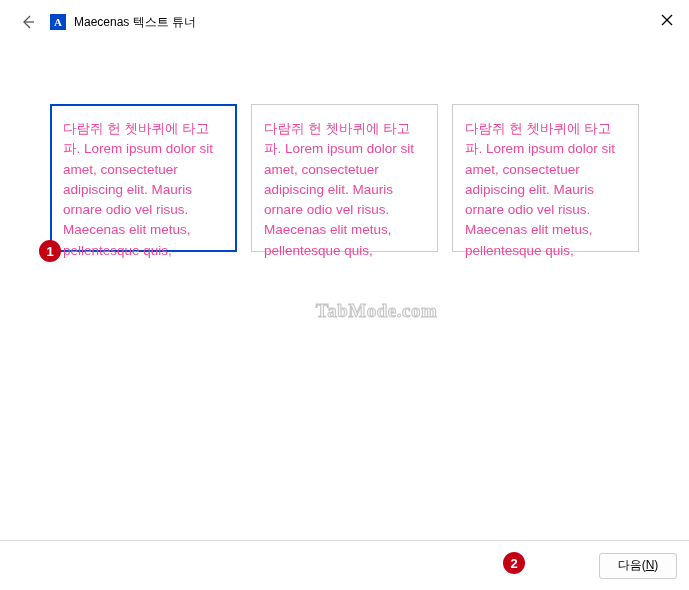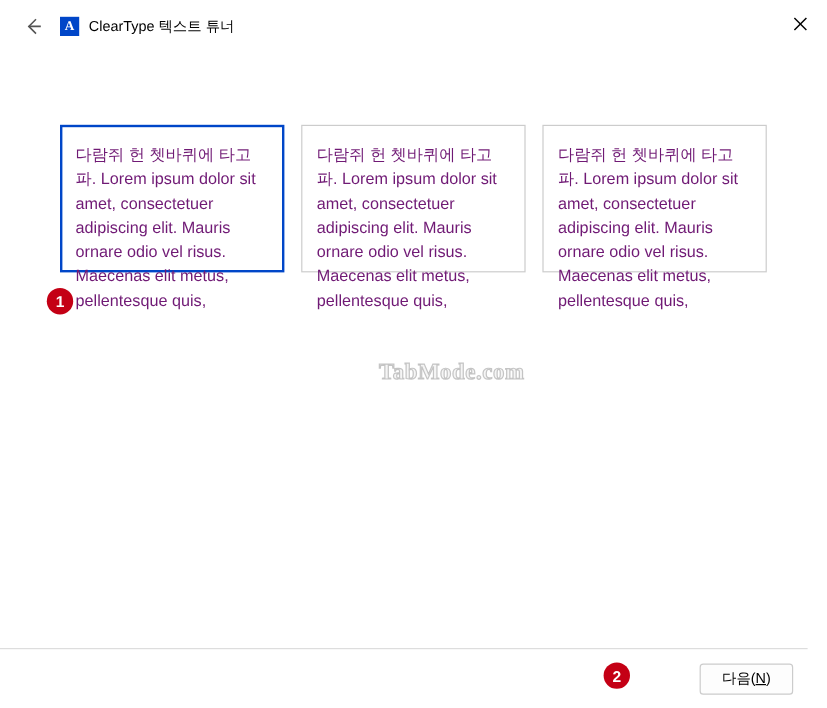--- a/index.html
+++ b/index.html
@@ -75,26 +75,26 @@
     }
     .samples {
       display: flex;
       gap: 14px;
       position: relative;
     }
     .sample-card {
       border: 1px solid #ccc;
       padding: 14px 12px;
       width: 192px;
-      height: 123px;
+      height: 148px;
       cursor: pointer;
       position: relative;
       font-size: 13.5px;
       line-height: 1.5;
-      color: #701a75;
+      color: #ec4899;
     }
     .sample-card.selected {
       border: 2px solid #0046c8;
       padding: 13px 11px;
     }
     .badge {
       position: absolute;
       width: 22px;
       height: 22px;
       border-radius: 50%;
@@ -112,21 +112,21 @@
       left: 39px;
     }
     .badge-2 {
       bottom: 16px;
       right: 164px;
     }
     .footer {
       position: absolute;
       bottom: 0;
       left: 0;
-      right: 16px;
+      right: 0;
       border-top: 1px solid #ddd;
       height: 50px;
       display: flex;
       align-items: center;
       justify-content: flex-end;
       padding: 0 12px;
       gap: 6px;
     }
     .btn {
       min-width: 78px;
@@ -169,21 +169,21 @@
       <line x1="11" y1="1" x2="1" y2="11" stroke="#000" stroke-width="1.2"></line>
     </svg>
   </div>
   <div class="back-arrow">
     <svg viewBox="0 0 16 16" width="16" height="16">
       <path d="M10 2 L4 8 L10 14" stroke="#555" stroke-width="1.3" fill="none"></path>
       <line x1="4" y1="8" x2="14" y2="8" stroke="#555" stroke-width="1.3"></line>
     </svg>
   </div>
   <span class="app-icon">A</span>
-  <span class="app-title">ClearType 텍스트 튜너</span>
+  <span class="app-title">Maecenas 텍스트 튜너</span>
 </div>
 
 <div class="content">
 
   <div class="samples">
     <div class="sample-card selected">
       <span>다람쥐 헌 쳇바퀴에 타고파. Lorem ipsum dolor sit amet, consectetuer adipiscing elit. Mauris ornare odio vel risus. Maecenas elit metus, pellentesque quis,</span>
     </div>
     <div class="sample-card">
       <span>다람쥐 헌 쳇바퀴에 타고파. Lorem ipsum dolor sit amet, consectetuer adipiscing elit. Mauris ornare odio vel risus. Maecenas elit metus, pellentesque quis,</span>

